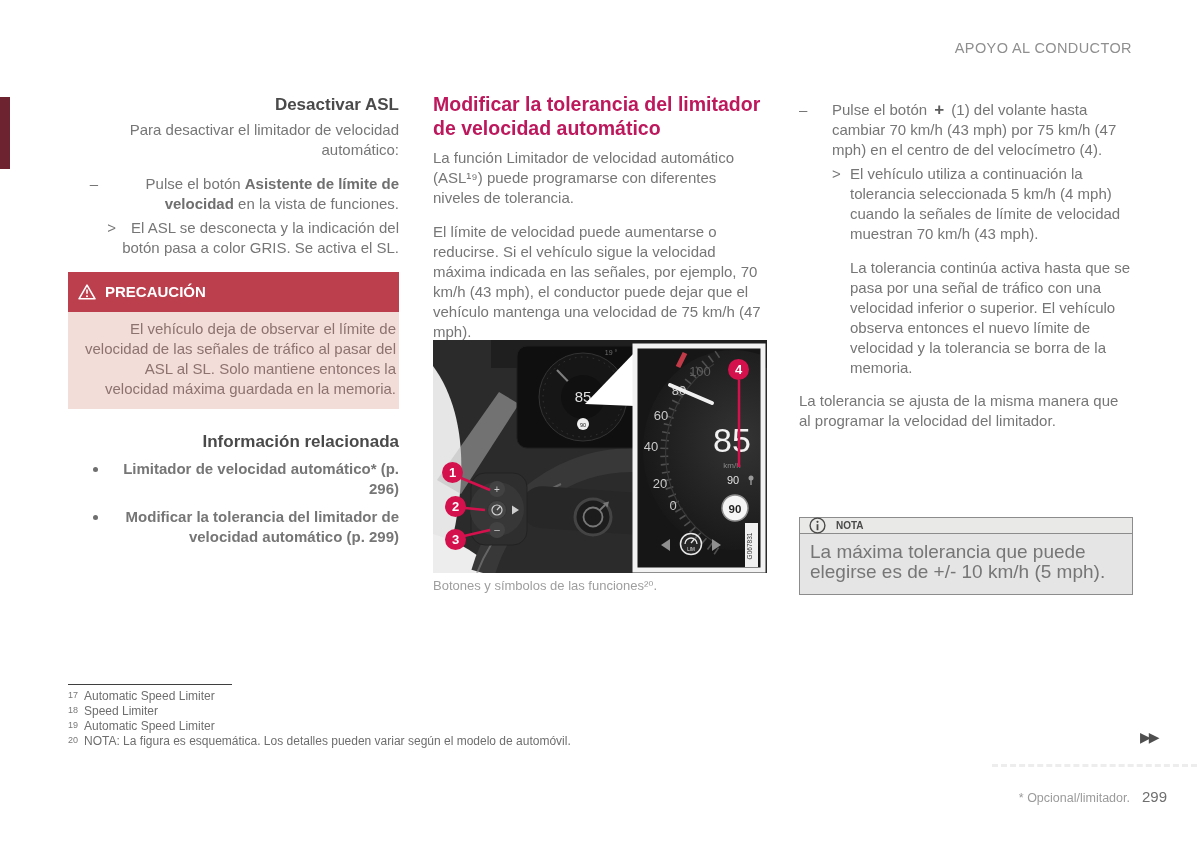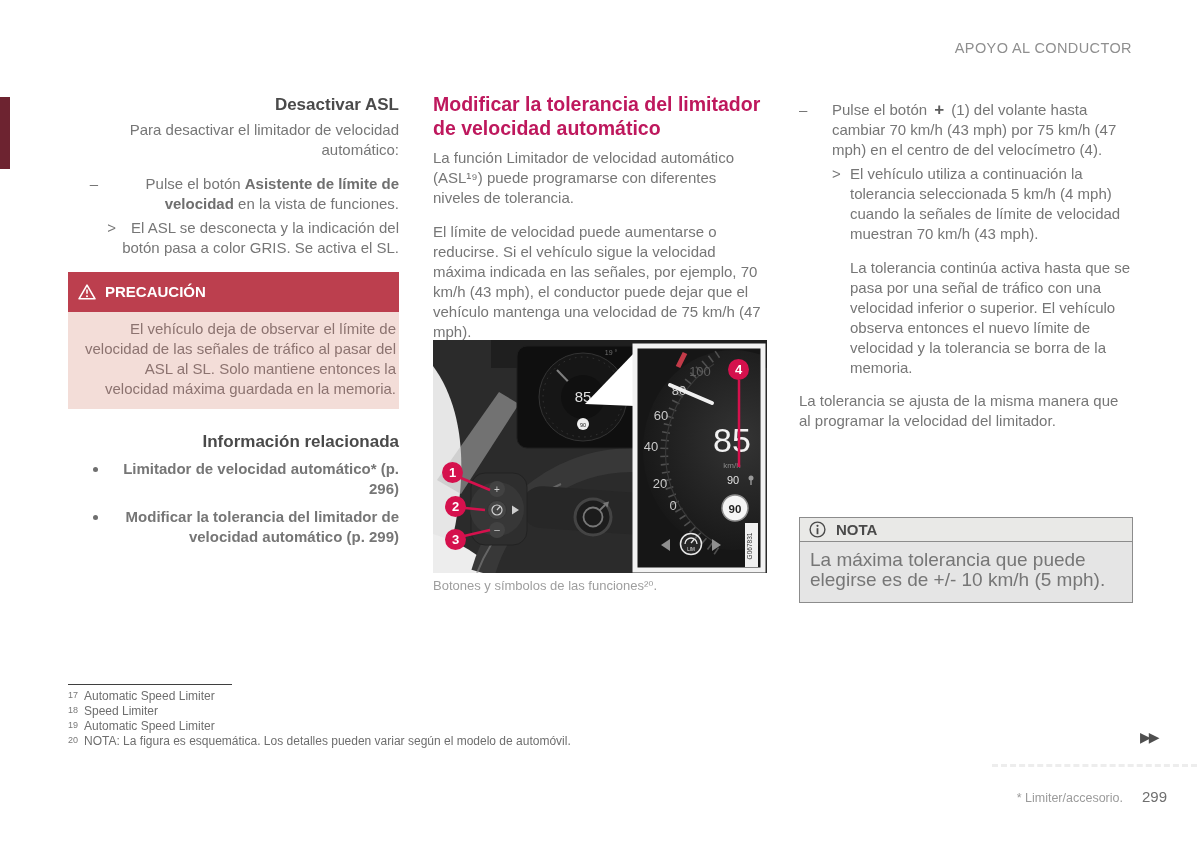--- a/index.html
+++ b/index.html
@@ -45,32 +45,32 @@
   .fig-caption { left:433px; top:577px; width:334px; font-size:13px; line-height:17px; color:#9e9e9e; }
 
   
   .col3 { left:799px; top:94px; width:334px; }
   .col3 .step .marker { width:33px; flex:0 0 33px; }
   .col3 .result { padding-left:33px; }
   .col3 .indent-para { padding-left:51px; }
   .plus-glyph { font-weight:bold; font-size:17px; color:#5c5c5c; padding:0 3px; }
 
   .note-box { left:799px; top:517px; width:334px; border:1px solid #8c8c8c; }
-  .note-head { display:flex; align-items:center; gap:10px; background:var(--note-header-bg,#e9e9e7); border-bottom:1px solid #8c8c8c; padding:3px 9px; height:24px; font-size:15px; font-weight:bold; color:#4a4a4a; }
+  .note-head { display:flex; align-items:center; gap:10px; background:var(--note-header-bg,#e9e9e7); border-bottom:1px solid #8c8c8c; padding:3px 9px; height:16px; font-size:10px; font-weight:bold; color:#4a4a4a; }
   .note-body { background:#e5e5e5; padding:8px 10px 12px 10px; font-size:19px; line-height:20px; color:#767676; }
 
   
   .footnotes { left:68px; top:684px; width:780px; font-size:12px; line-height:15px; color:#6e6e6e; }
   .fn-rule { width:164px; border-top:1.5px solid #3f3f3f; margin-bottom:4px; }
   .fn-line { display:flex; }
   .fn-num { font-size:9px; color:#7a7a7a; width:16px; flex:0 0 16px; position:relative; top:-1px; }
   .next-arrows { left:1140px; top:729px; font-size:14px; color:#4f4f4f; letter-spacing:-2px; }
   .dotline { left:992px; top:764px; width:205px; border-top:3px dashed #ededed; }
   .page-footer { right:33px; top:788px; font-size:12.5px; color:#9b9b9b; }
-  .page-num { font-size:15px; color:#6f6f6f; margin-left:19px; }
+  .page-num { font-size:15px; color:#6f6f6f; margin-left:12px; }
 
   .svg-label { font-family:"Liberation Sans","DejaVu Sans",sans-serif; }
 </style>
 </head>
 <body>
 
 <div class="page">
 
   <div class="abs edge-tab"></div>
 
@@ -267,16 +267,16 @@
     </div>
     <div class="fn-line">
       <span class="fn-num">20</span>
       <span>NOTA: La figura es esquemática. Los detalles pueden variar según el modelo de automóvil.</span>
     </div>
   </div>
 
   <div class="abs next-arrows">▶▶</div>
   <div class="abs dotline"></div>
   <div class="abs page-footer">
-    <span>* Limiter/accesorio.</span><span class="page-num">299</span>
+    <span>* Opcional/limitador.</span><span class="page-num">299</span>
   </div>
 
 </div>
 
 </body></html>

